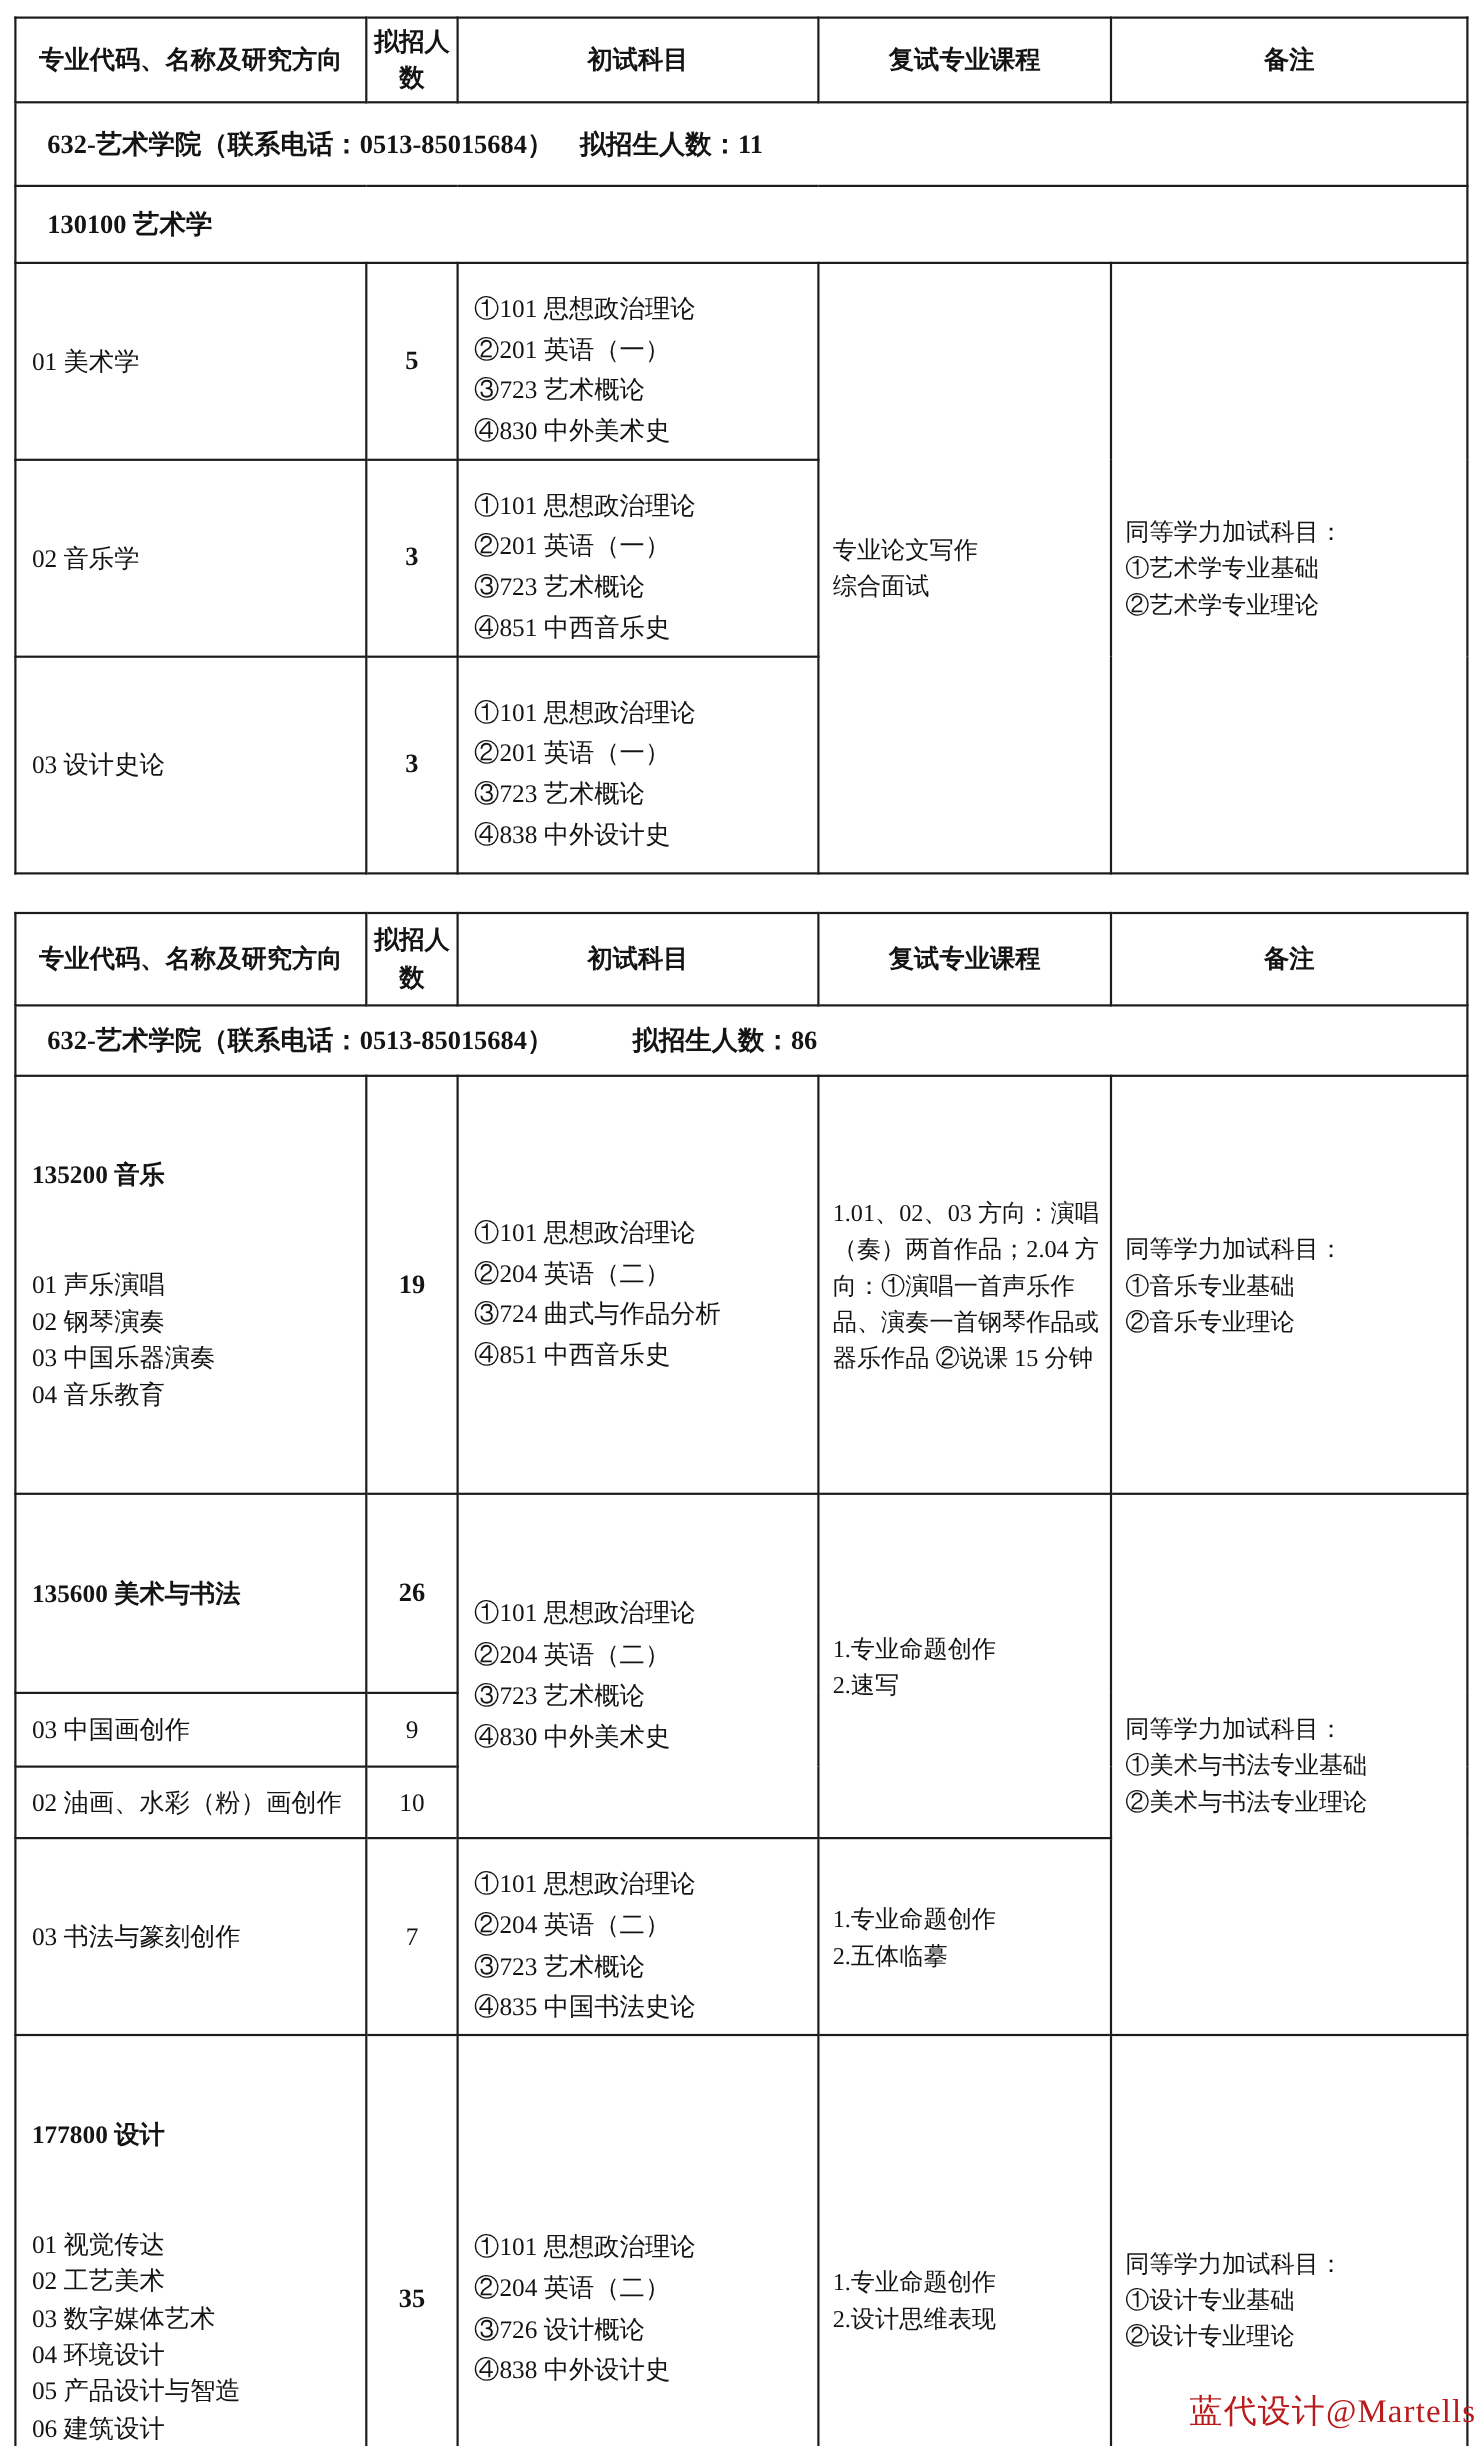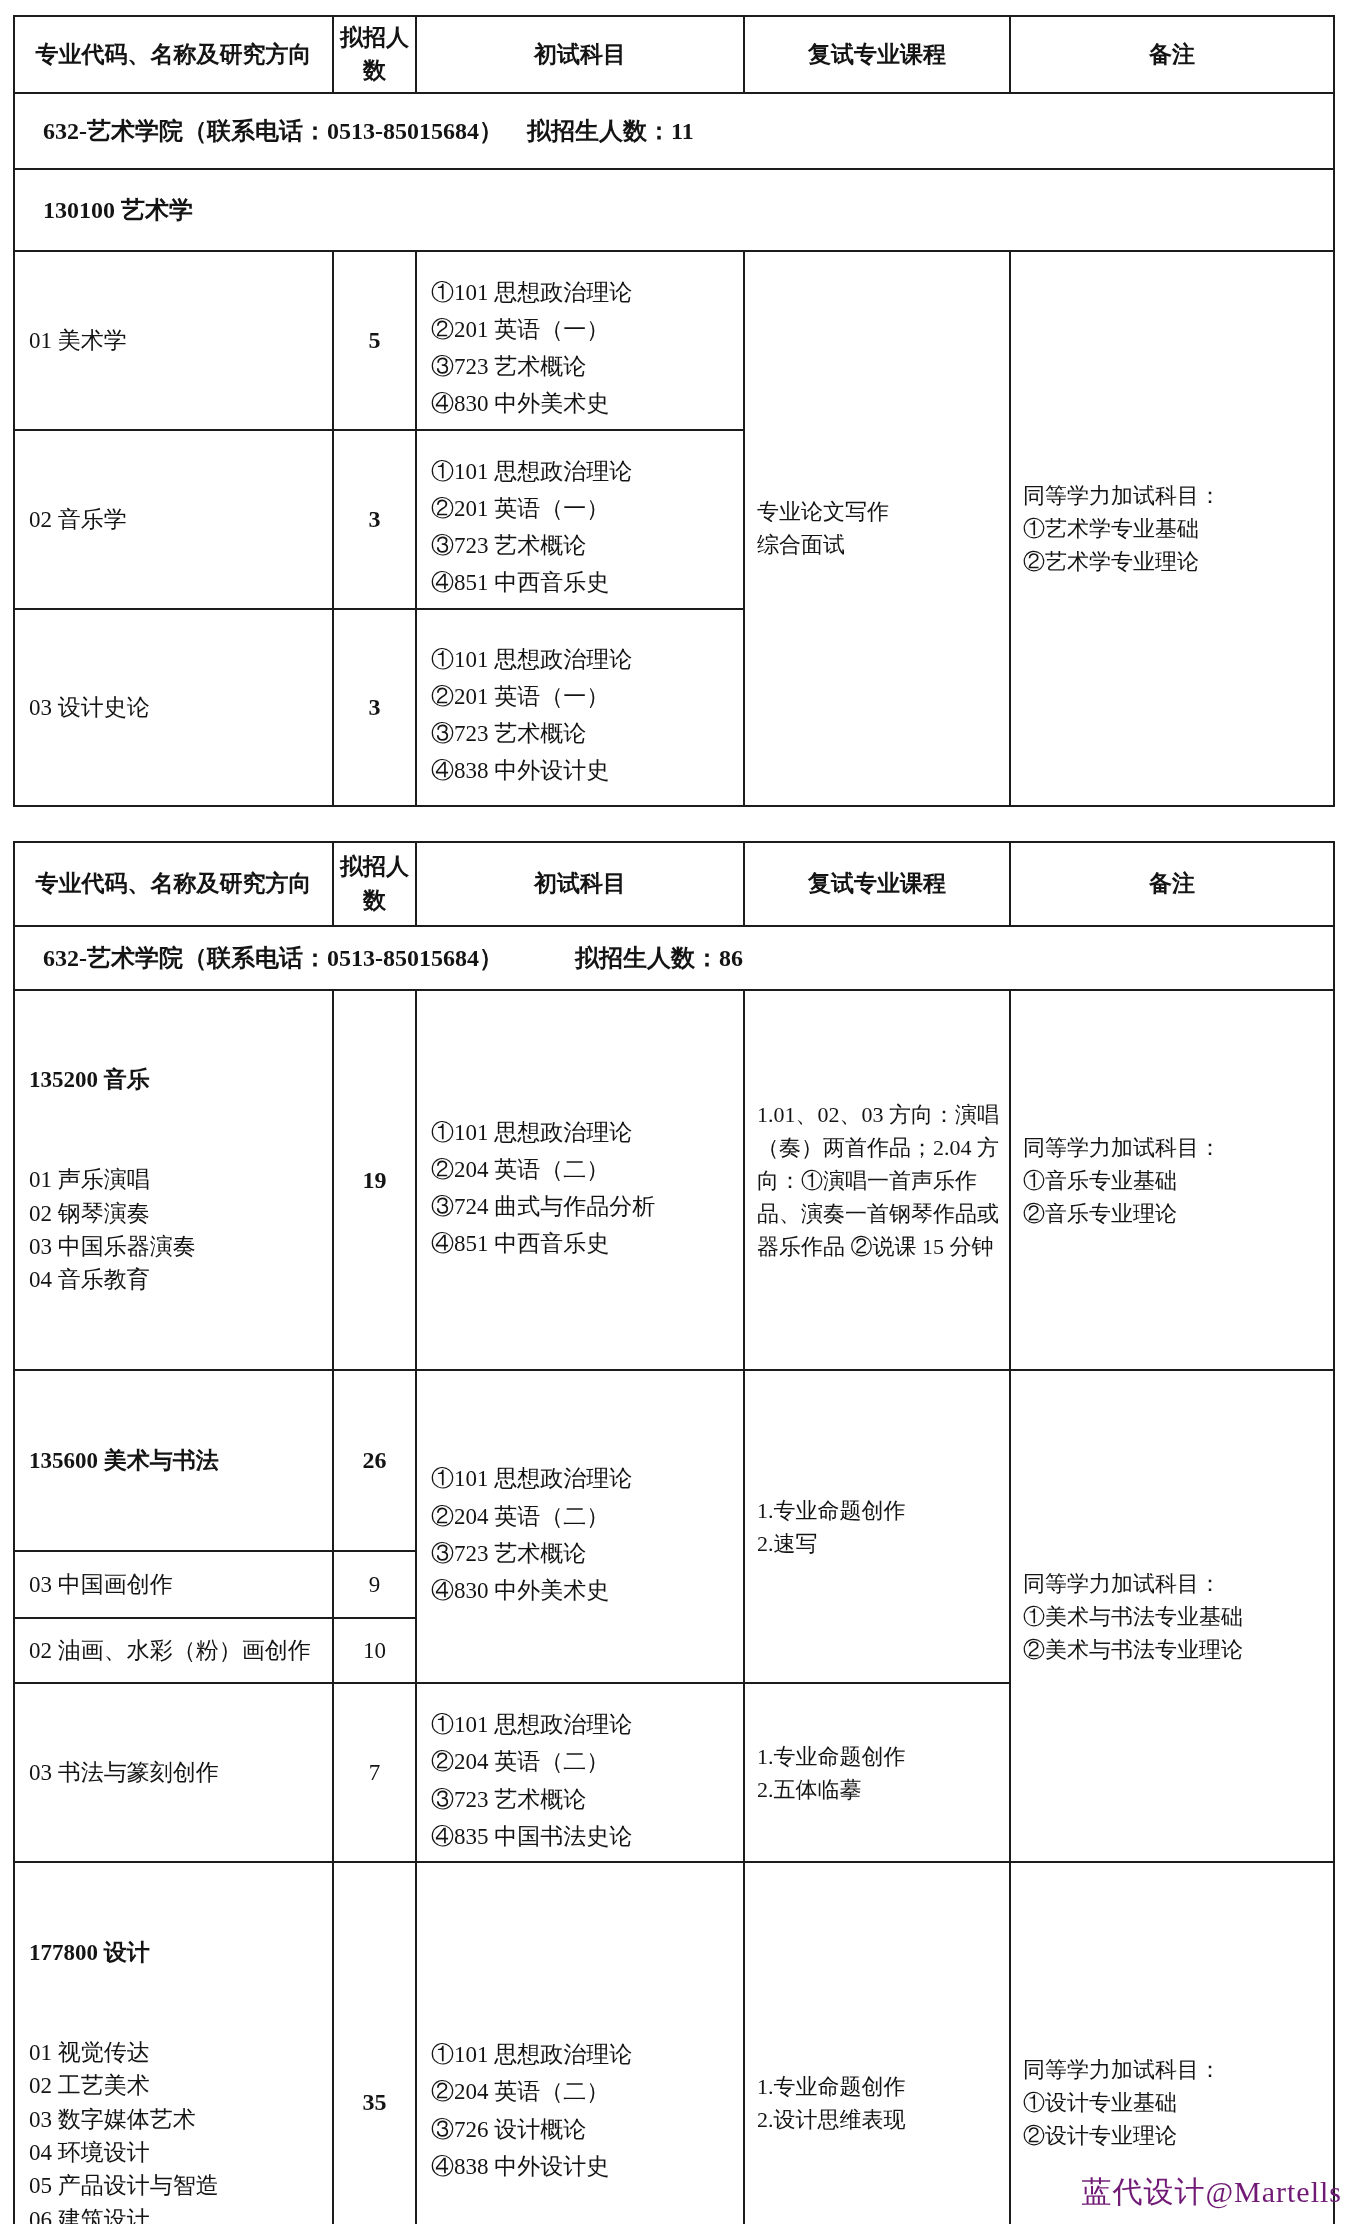--- a/index.html
+++ b/index.html
@@ -84,21 +84,21 @@
     text-align: left;
     padding: 6px 8px 6px 12px;
     line-height: 1.5;
     white-space: pre-wrap;
   }
   .watermark {
     position: absolute;
     right: 4px;
     top: 2172px;
     font-size: 30px;
-    color: #701a75;
+    color: #b91c1c;
     letter-spacing: 1px;
     white-space: nowrap;
     pointer-events: none;
   }
 </style>
 </head>
 <body>
 
 <table class="adm-table" id="t1">
   <colgroup>
@@ -112,21 +112,21 @@
     <tr style="height:70px;">
       <th class="hdr">专业代码、名称及研究方向</th>
       <th class="hdr">拟招人数</th>
       <th class="hdr">初试科目</th>
       <th class="hdr">复试专业课程</th>
       <th class="hdr">备注</th>
     </tr>
     <tr style="height:76px;">
       <td class="college" colspan="5">632-艺术学院（联系电话：0513-85015684）　拟招生人数：11</td>
     </tr>
-    <tr style="height:82px;">
+    <tr style="height:70px;">
       <td class="college" colspan="5">130100 艺术学</td>
     </tr>
     <tr style="height:156px;">
       <td class="dir">01 美术学</td>
       <td class="num bold">5</td>
       <td class="subjects">①101 思想政治理论
 ②201 英语（一）
 ③723 艺术概论
 ④830 中外美术史</td>
       <td class="para" rowspan="3">专业论文写作

